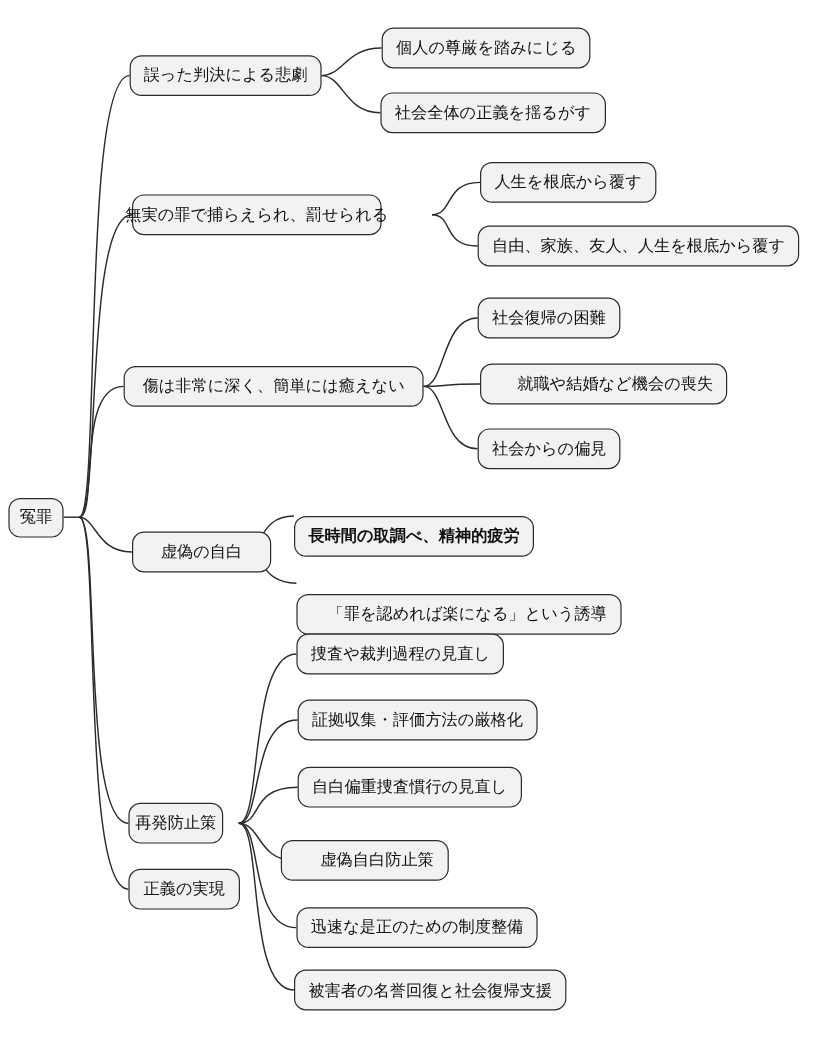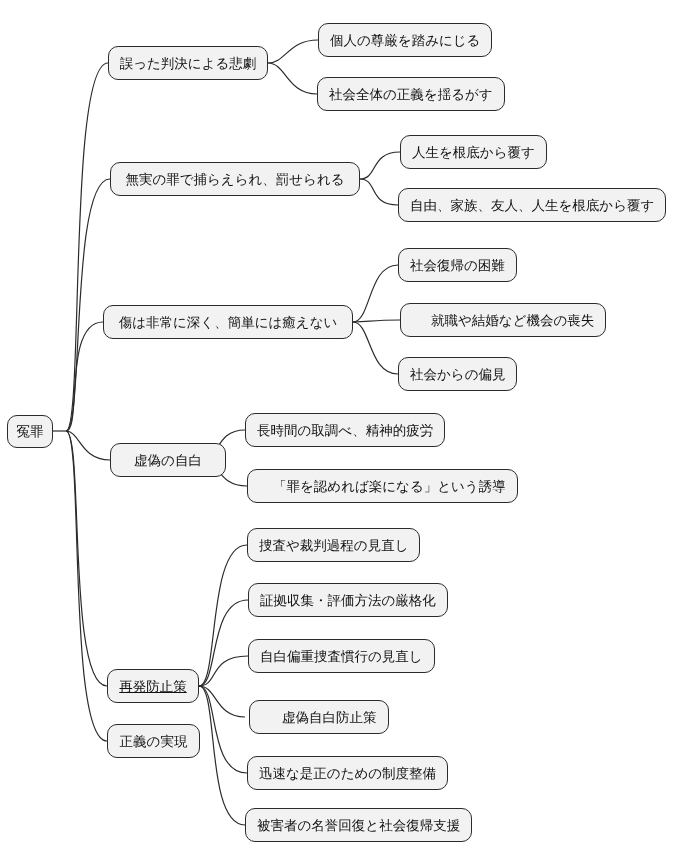--- a/index.html
+++ b/index.html
@@ -31,39 +31,39 @@
     display: flex;
     align-items: center;
     justify-content: center;
     height: 34px;
     cursor: default;
   }
   
   .n-root   { left: 7px;   top: 415px; width: 46px;  height: 33px; }
   
   .n-b1 { left: 108px; top: 46px;  width: 160px; }
-  .n-b2 { left: 110px; top: 162px; width: 250px; }
+  .n-b2 { left: 110px; top: 162px; width: 208px; }
   .n-b3 { left: 103px; top: 305px; width: 250px; }
   .n-b4 { left: 110px; top: 443px; width: 116px;  }
-  .n-b5 { left: 107px; top: 669px; width: 92px; text-decoration: underline;  }
+  .n-b5 { left: 107px; top: 669px; width: 79px;  }
   .n-b6 { left: 107px; top: 724px; width: 93px;  }
   
   .n-l1a { left: 318px; top: 23px;  }
   .n-l1b { left: 317px; top: 77px;  }
   .n-l2a { left: 400px; top: 135px; }
   .n-l2b { left: 398px; top: 188px; }
   .n-l3a { left: 398px; top: 248px; }
   .n-l3b { left: 400px; top: 303px; padding-left: 30px; }
   .n-l3c { left: 398px; top: 357px; }
-  .n-l4a { left: 245px; top: 413px; }
-  .n-l4b { left: 247px; top: 469px; padding-left: 25px; }
+  .n-l4a { left: 245px; top: 430px; font-weight: bold; }
+  .n-l4b { left: 247px; top: 495px; padding-left: 25px; }
   .n-l5a { left: 247px; top: 528px; }
   .n-l5b { left: 248px; top: 583px; }
   .n-l5c { left: 248px; top: 639px; }
-  .n-l5d { left: 249px; top: 700px; padding-left: 32px; }
+  .n-l5d { left: 234px; top: 700px; padding-left: 32px; }
   .n-l5e { left: 247px; top: 756px; }
   .n-l5f { left: 245px; top: 808px; font-family: Liberation Serif, serif; }
 </style>
 </head>
 <body>
 
 <div class="canvas">
 
   <svg class="connectors" viewBox="0 0 698 865" xmlns="http://www.w3.org/2000/svg" fill="none" stroke="#2b2b2b" stroke-width="1.2">
 

